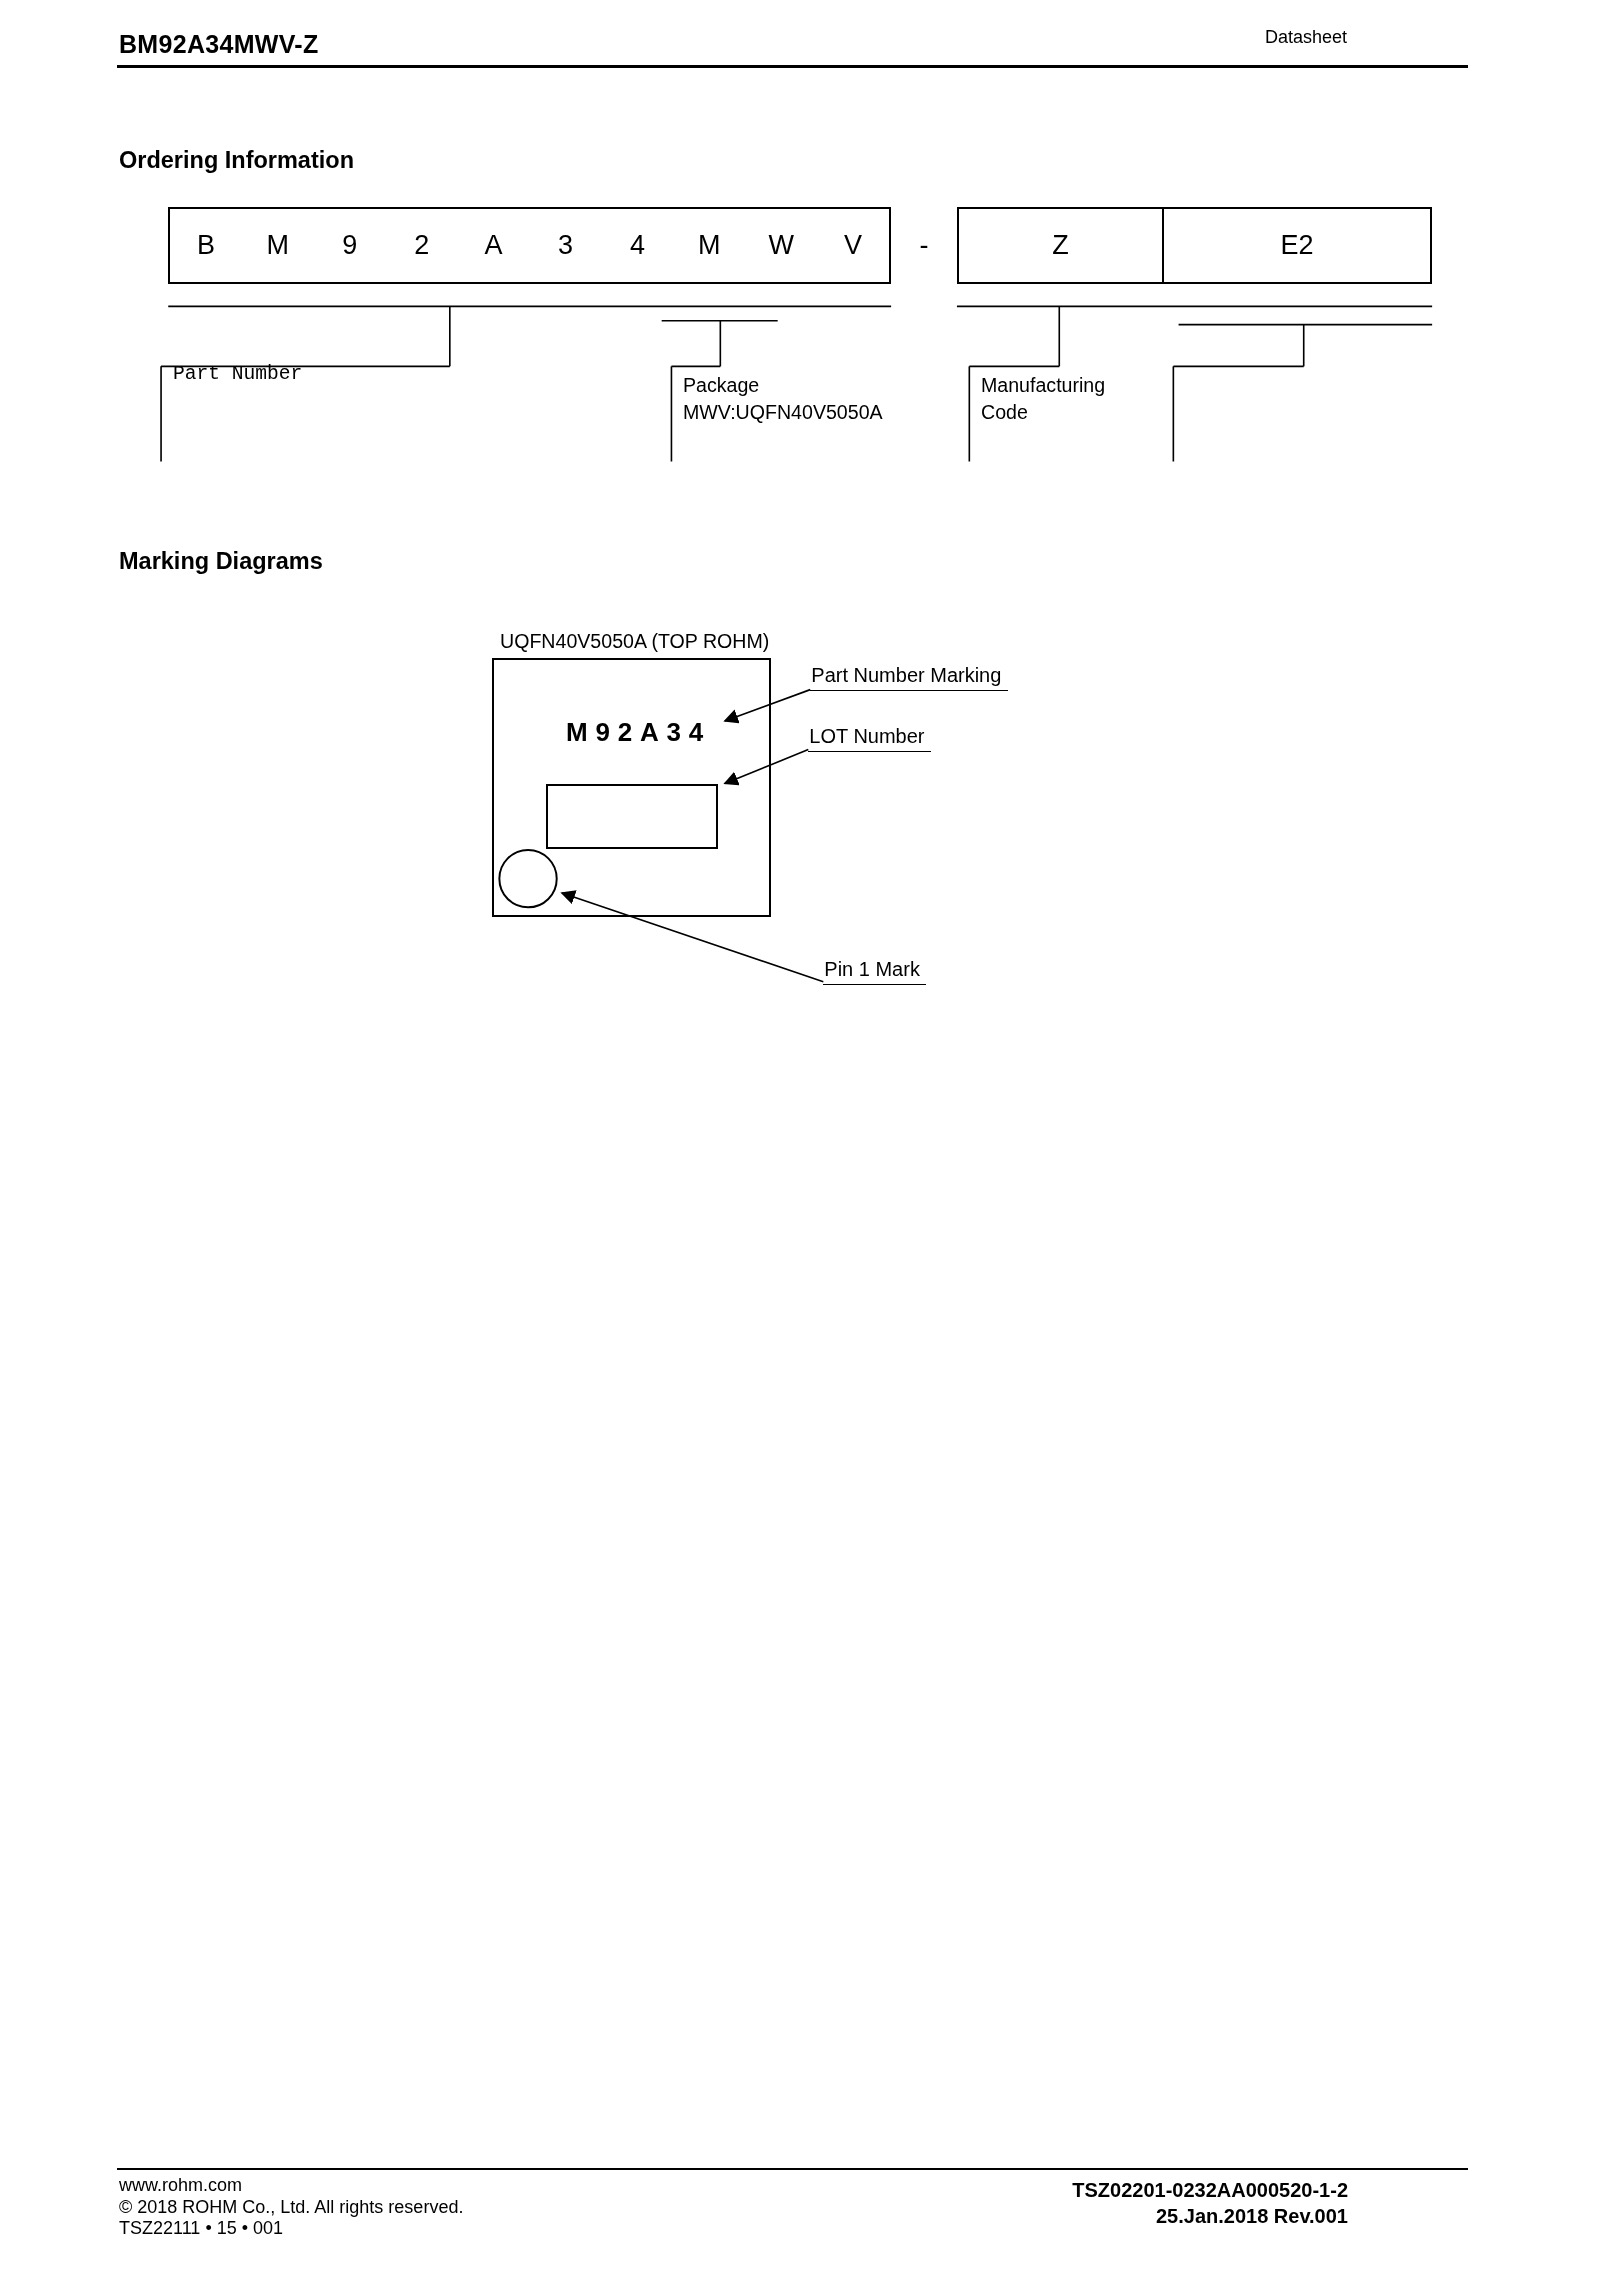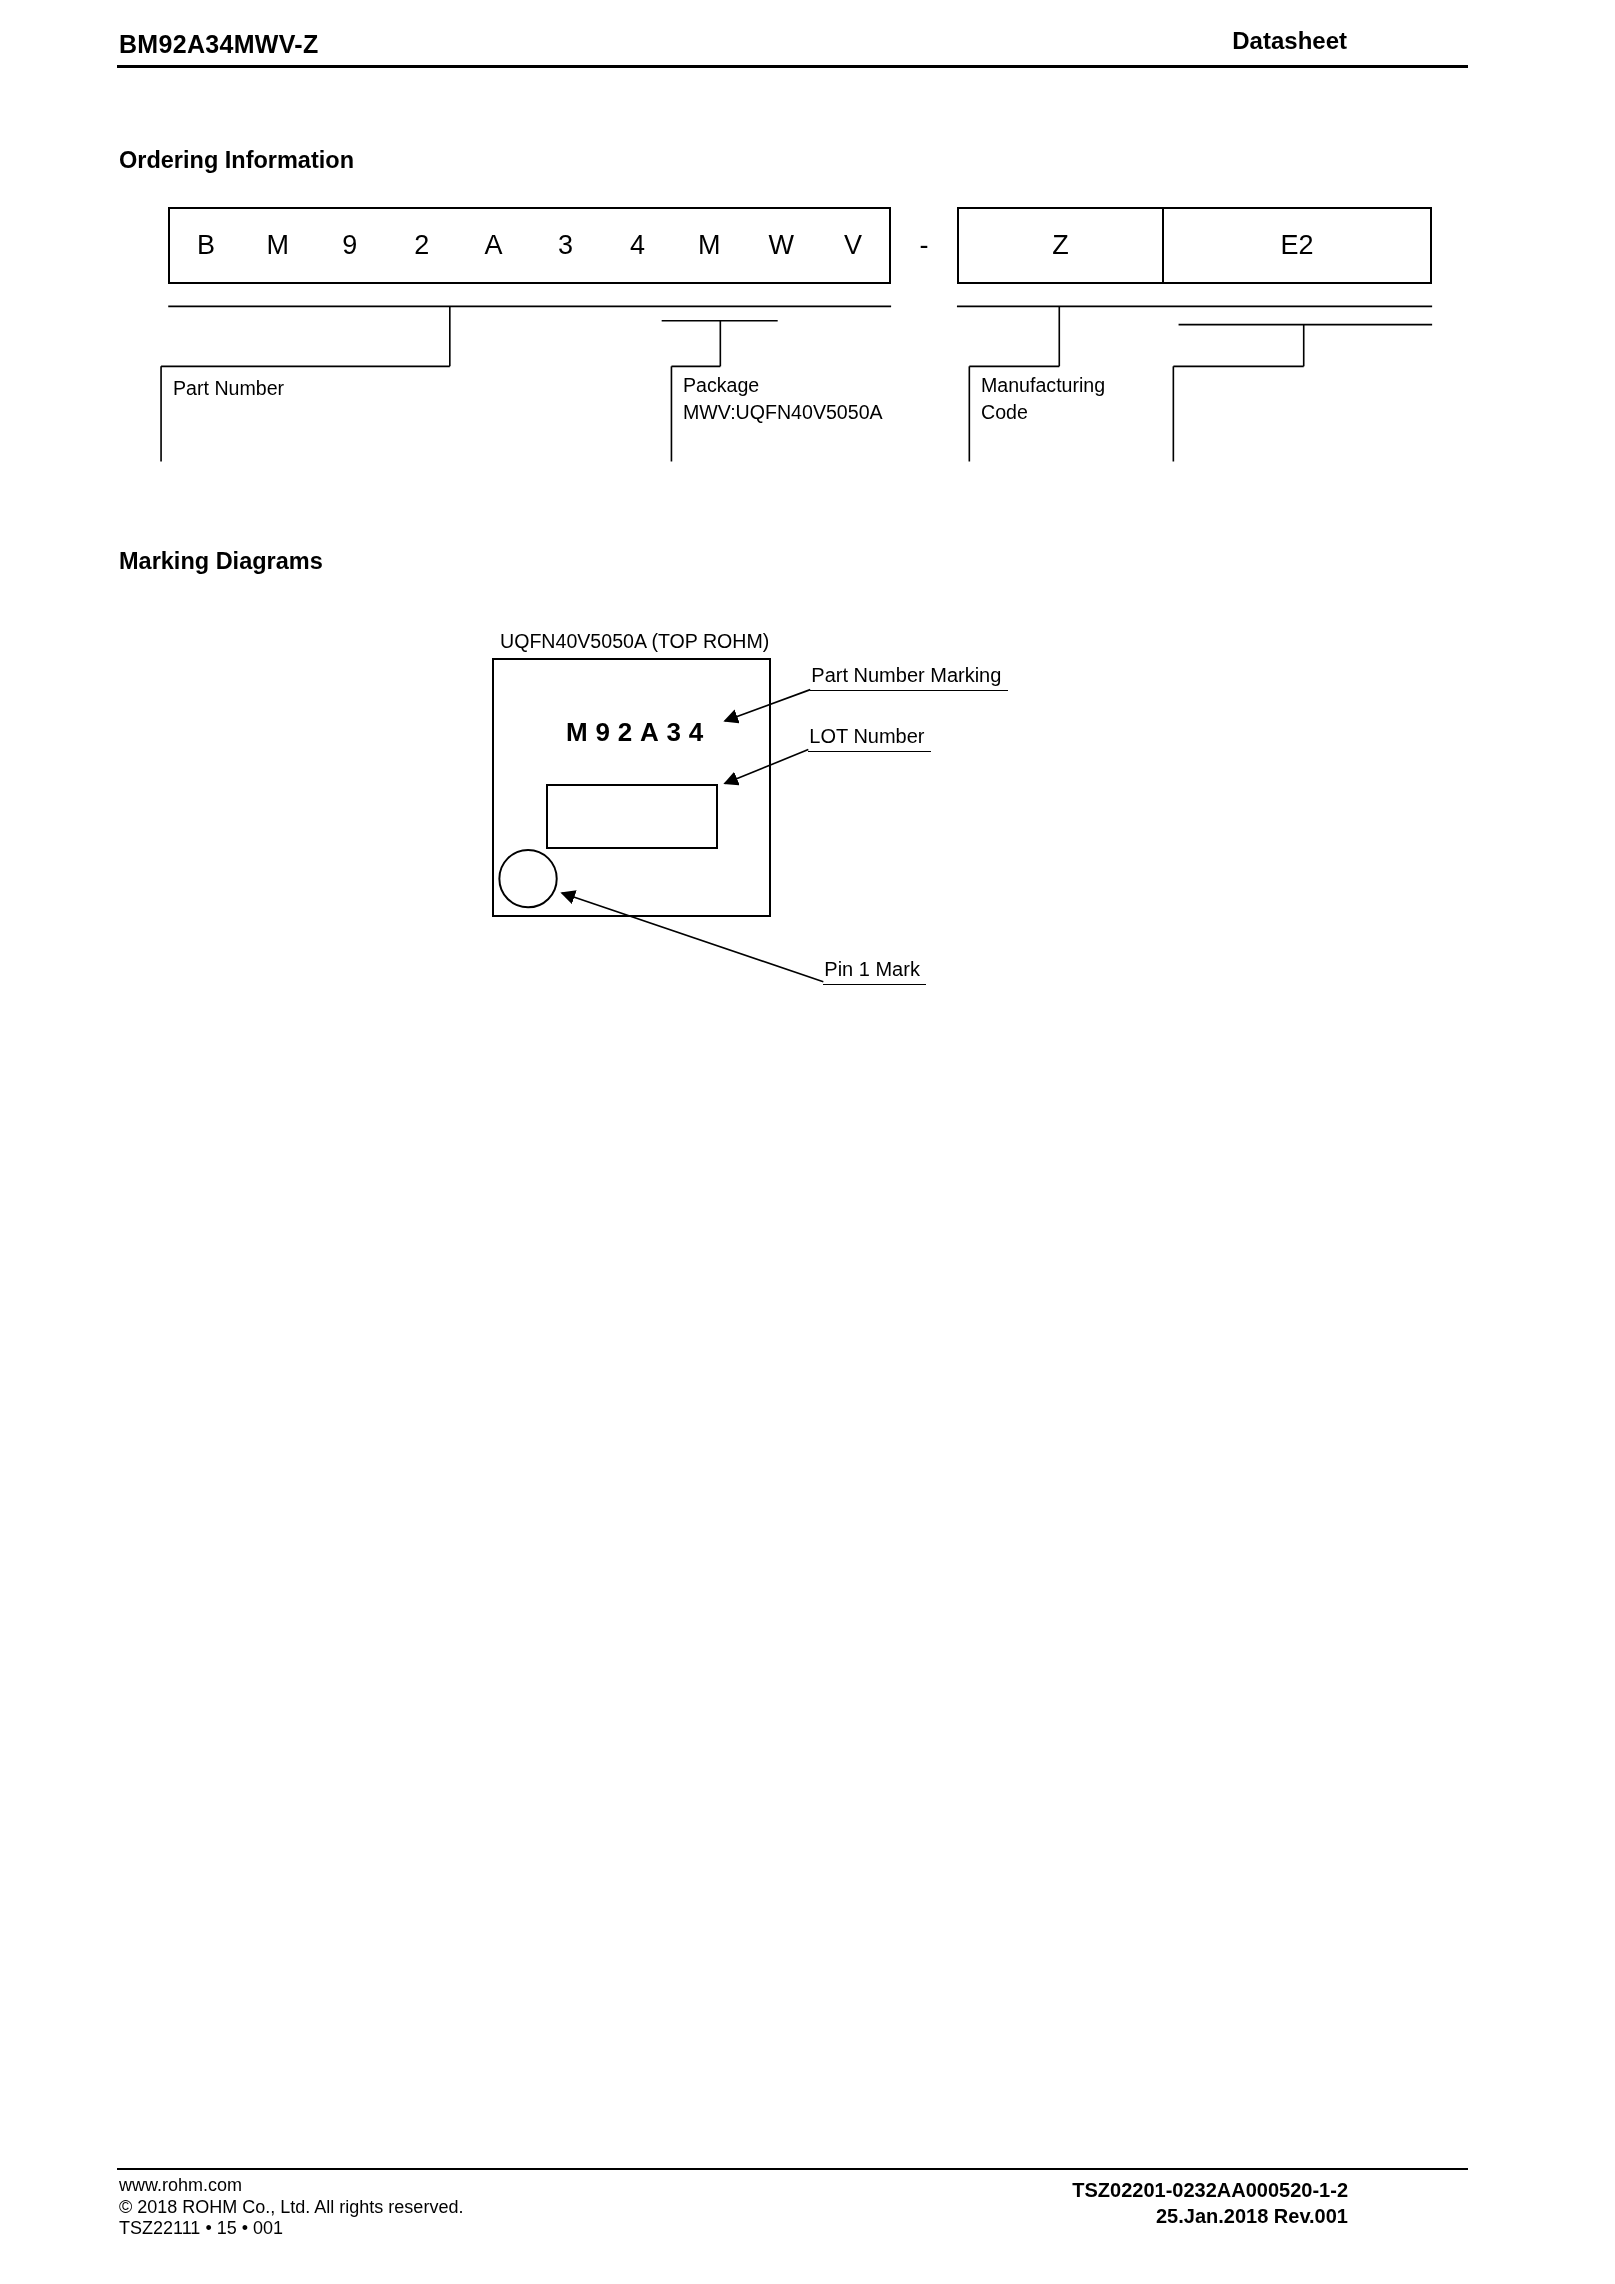--- a/index.html
+++ b/index.html
@@ -8,21 +8,21 @@
     width:1468px;height:2284px;
     background:#ffffff;
     font-family:"Liberation Sans", sans-serif;
     color:#000;
     overflow:hidden;
   }
   .rule{position:absolute;background:#000;}
 
   
   .doc-title{position:absolute;left:119px;top:30px;font-size:25px;font-weight:bold;letter-spacing:0.3px;}
-  .doc-type{position:absolute;right:121px;top:27px;font-size:24px;font-weight:bold;}
+  .doc-type{position:absolute;right:121px;top:27px;font-size:18px;font-weight:normal;}
   .header-rule{left:117px;top:65px;width:1379px;height:2.6px;}
 
   
   .section-title{position:absolute;left:119px;font-size:23.5px;font-weight:bold;}
   .ordering-title{top:147px;}
   .marking-title{top:548px;}
 
   
   .part-box{
     position:absolute;left:168px;top:207px;width:723px;height:77px;
@@ -99,21 +99,21 @@
     <span class="char">V</span>
   </div>
 
   <div class="dash-cell">-</div>
 
   <div class="suffix-box">
     <div class="cell cell-z">Z</div>
     <div class="cell cell-e2">E2</div>
   </div>
 
-  <div class="ord-label" style="left:173px;top:375px;">
+  <div class="ord-label" style="left:173px;top:361px;font-family:Liberation Mono, monospace;">
     <div>Part Number</div>
   </div>
 
   <div class="ord-label" style="left:683px;top:372px;">
     <div>Package</div>
     <div>MWV:UQFN40V5050A</div>
   </div>
 
   <div class="ord-label" style="left:981px;top:372px;">
     <div>Manufacturing</div>

